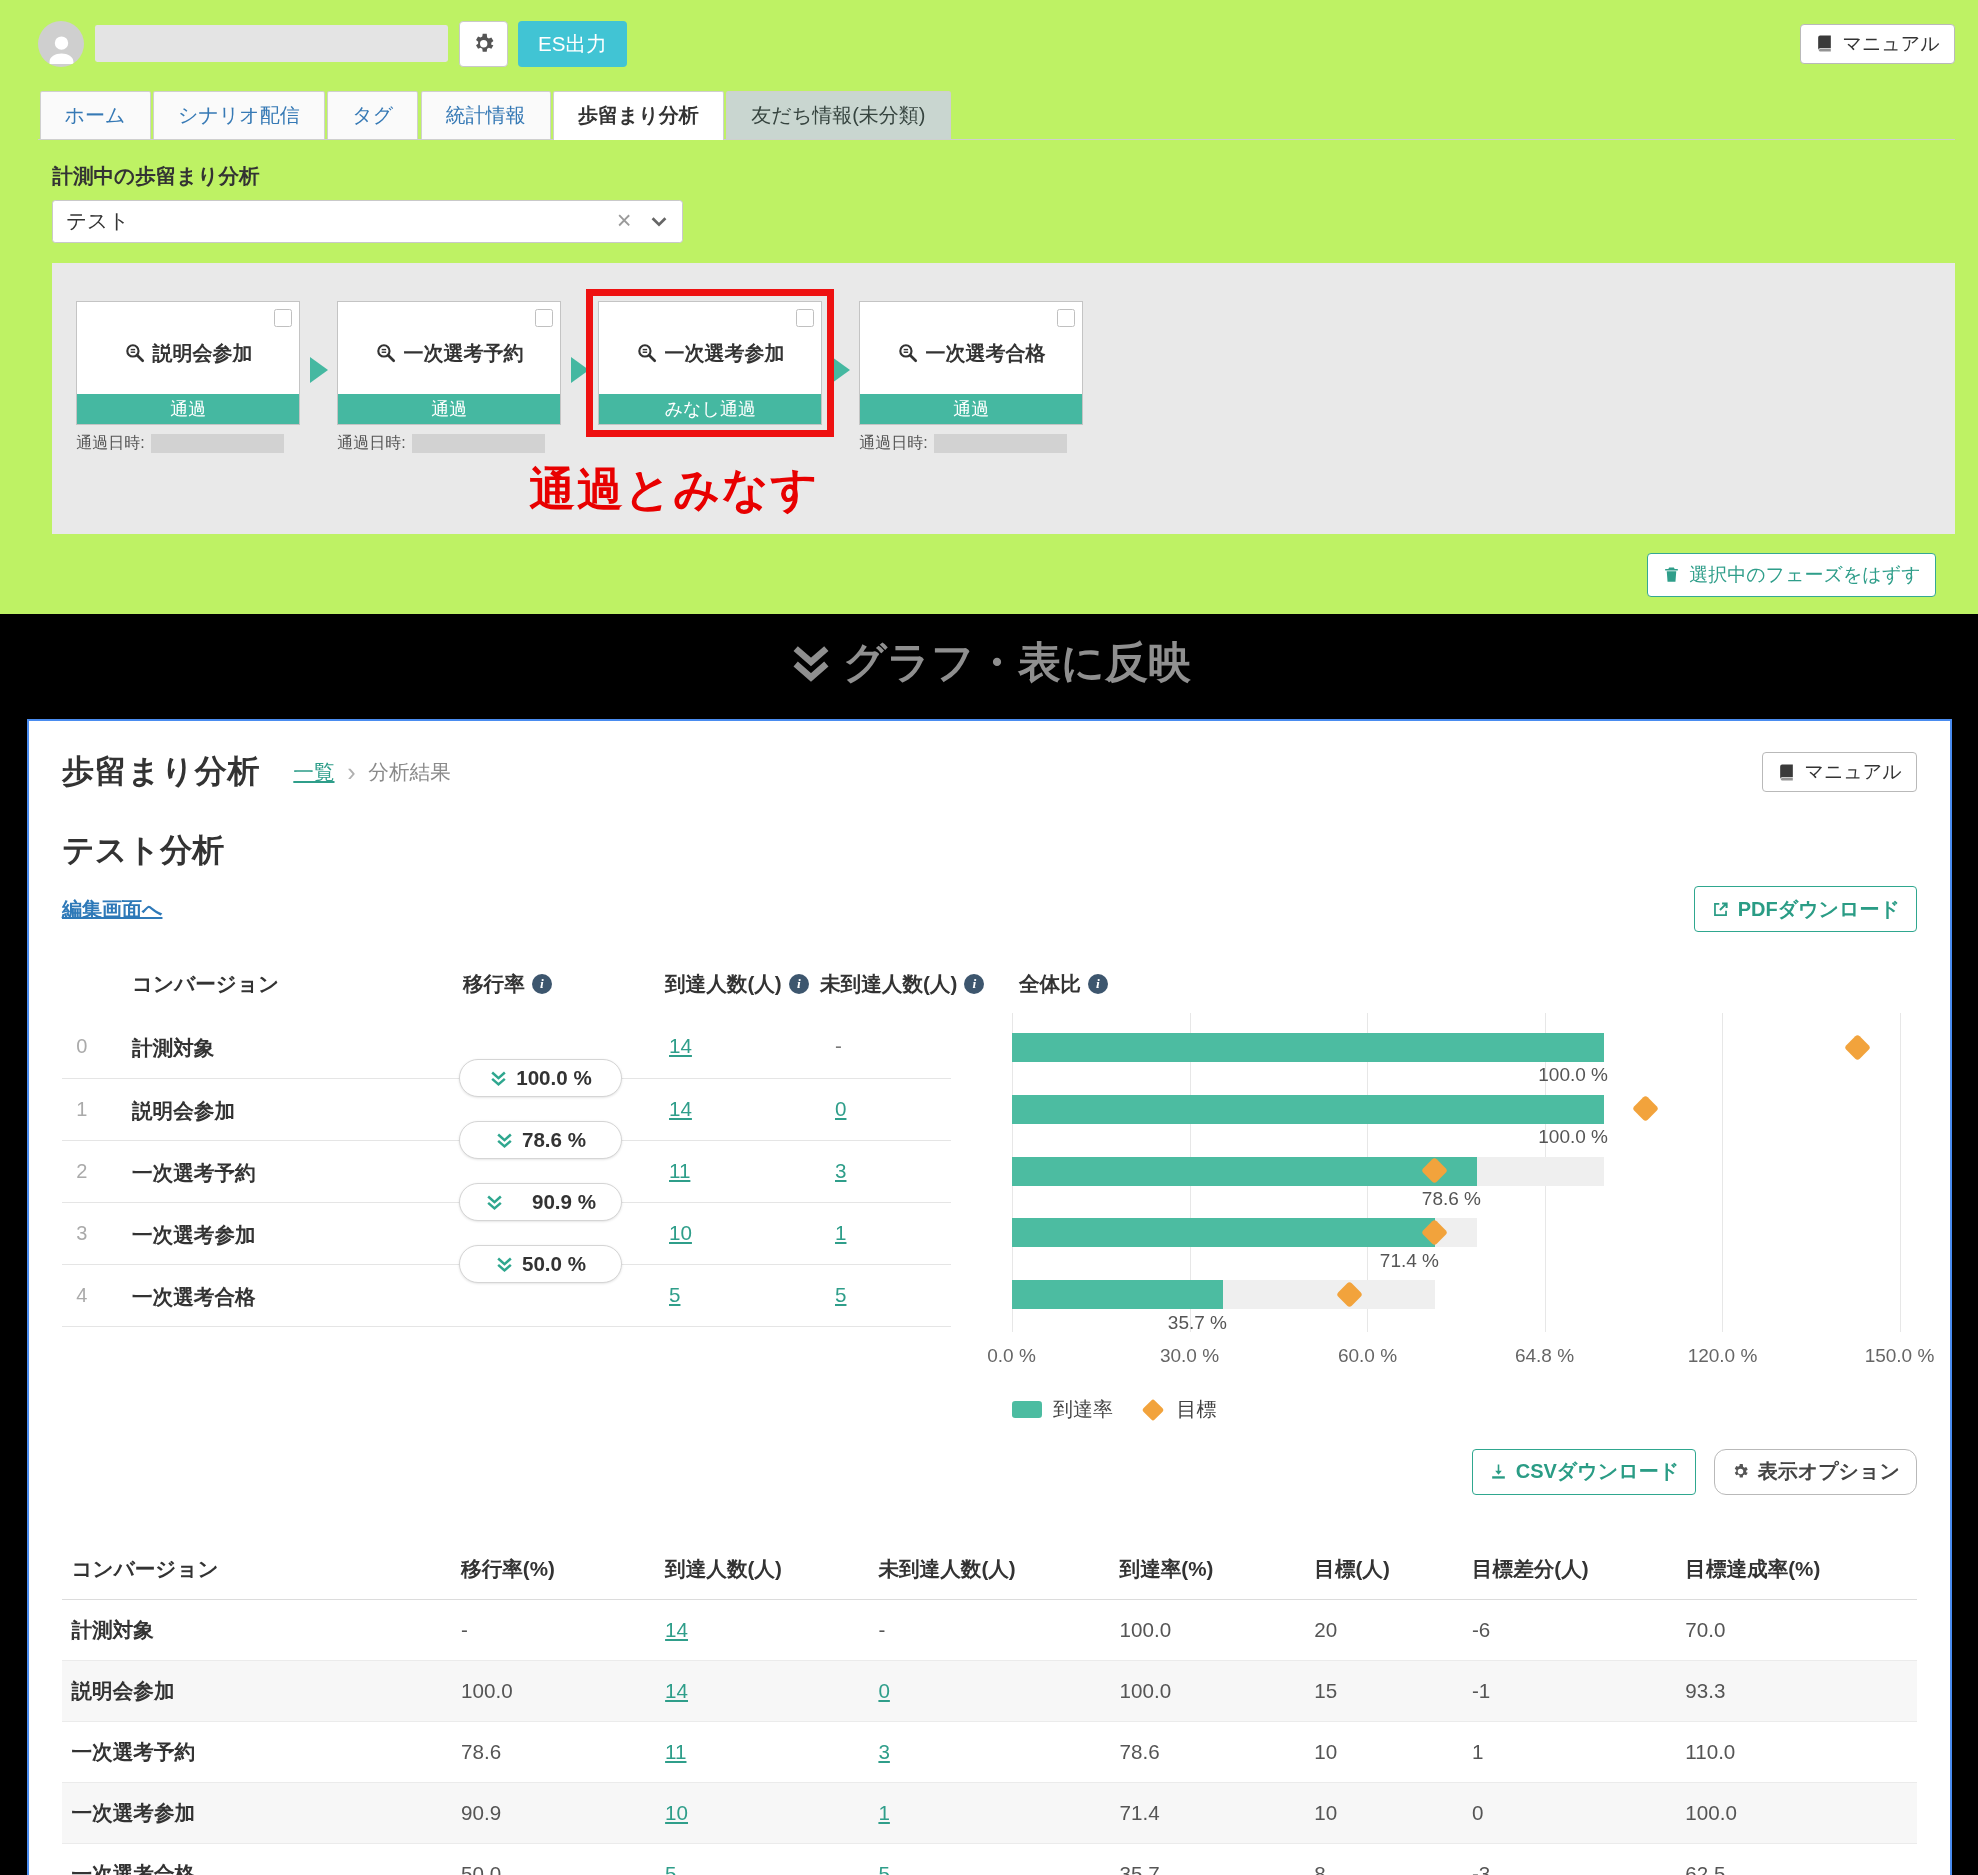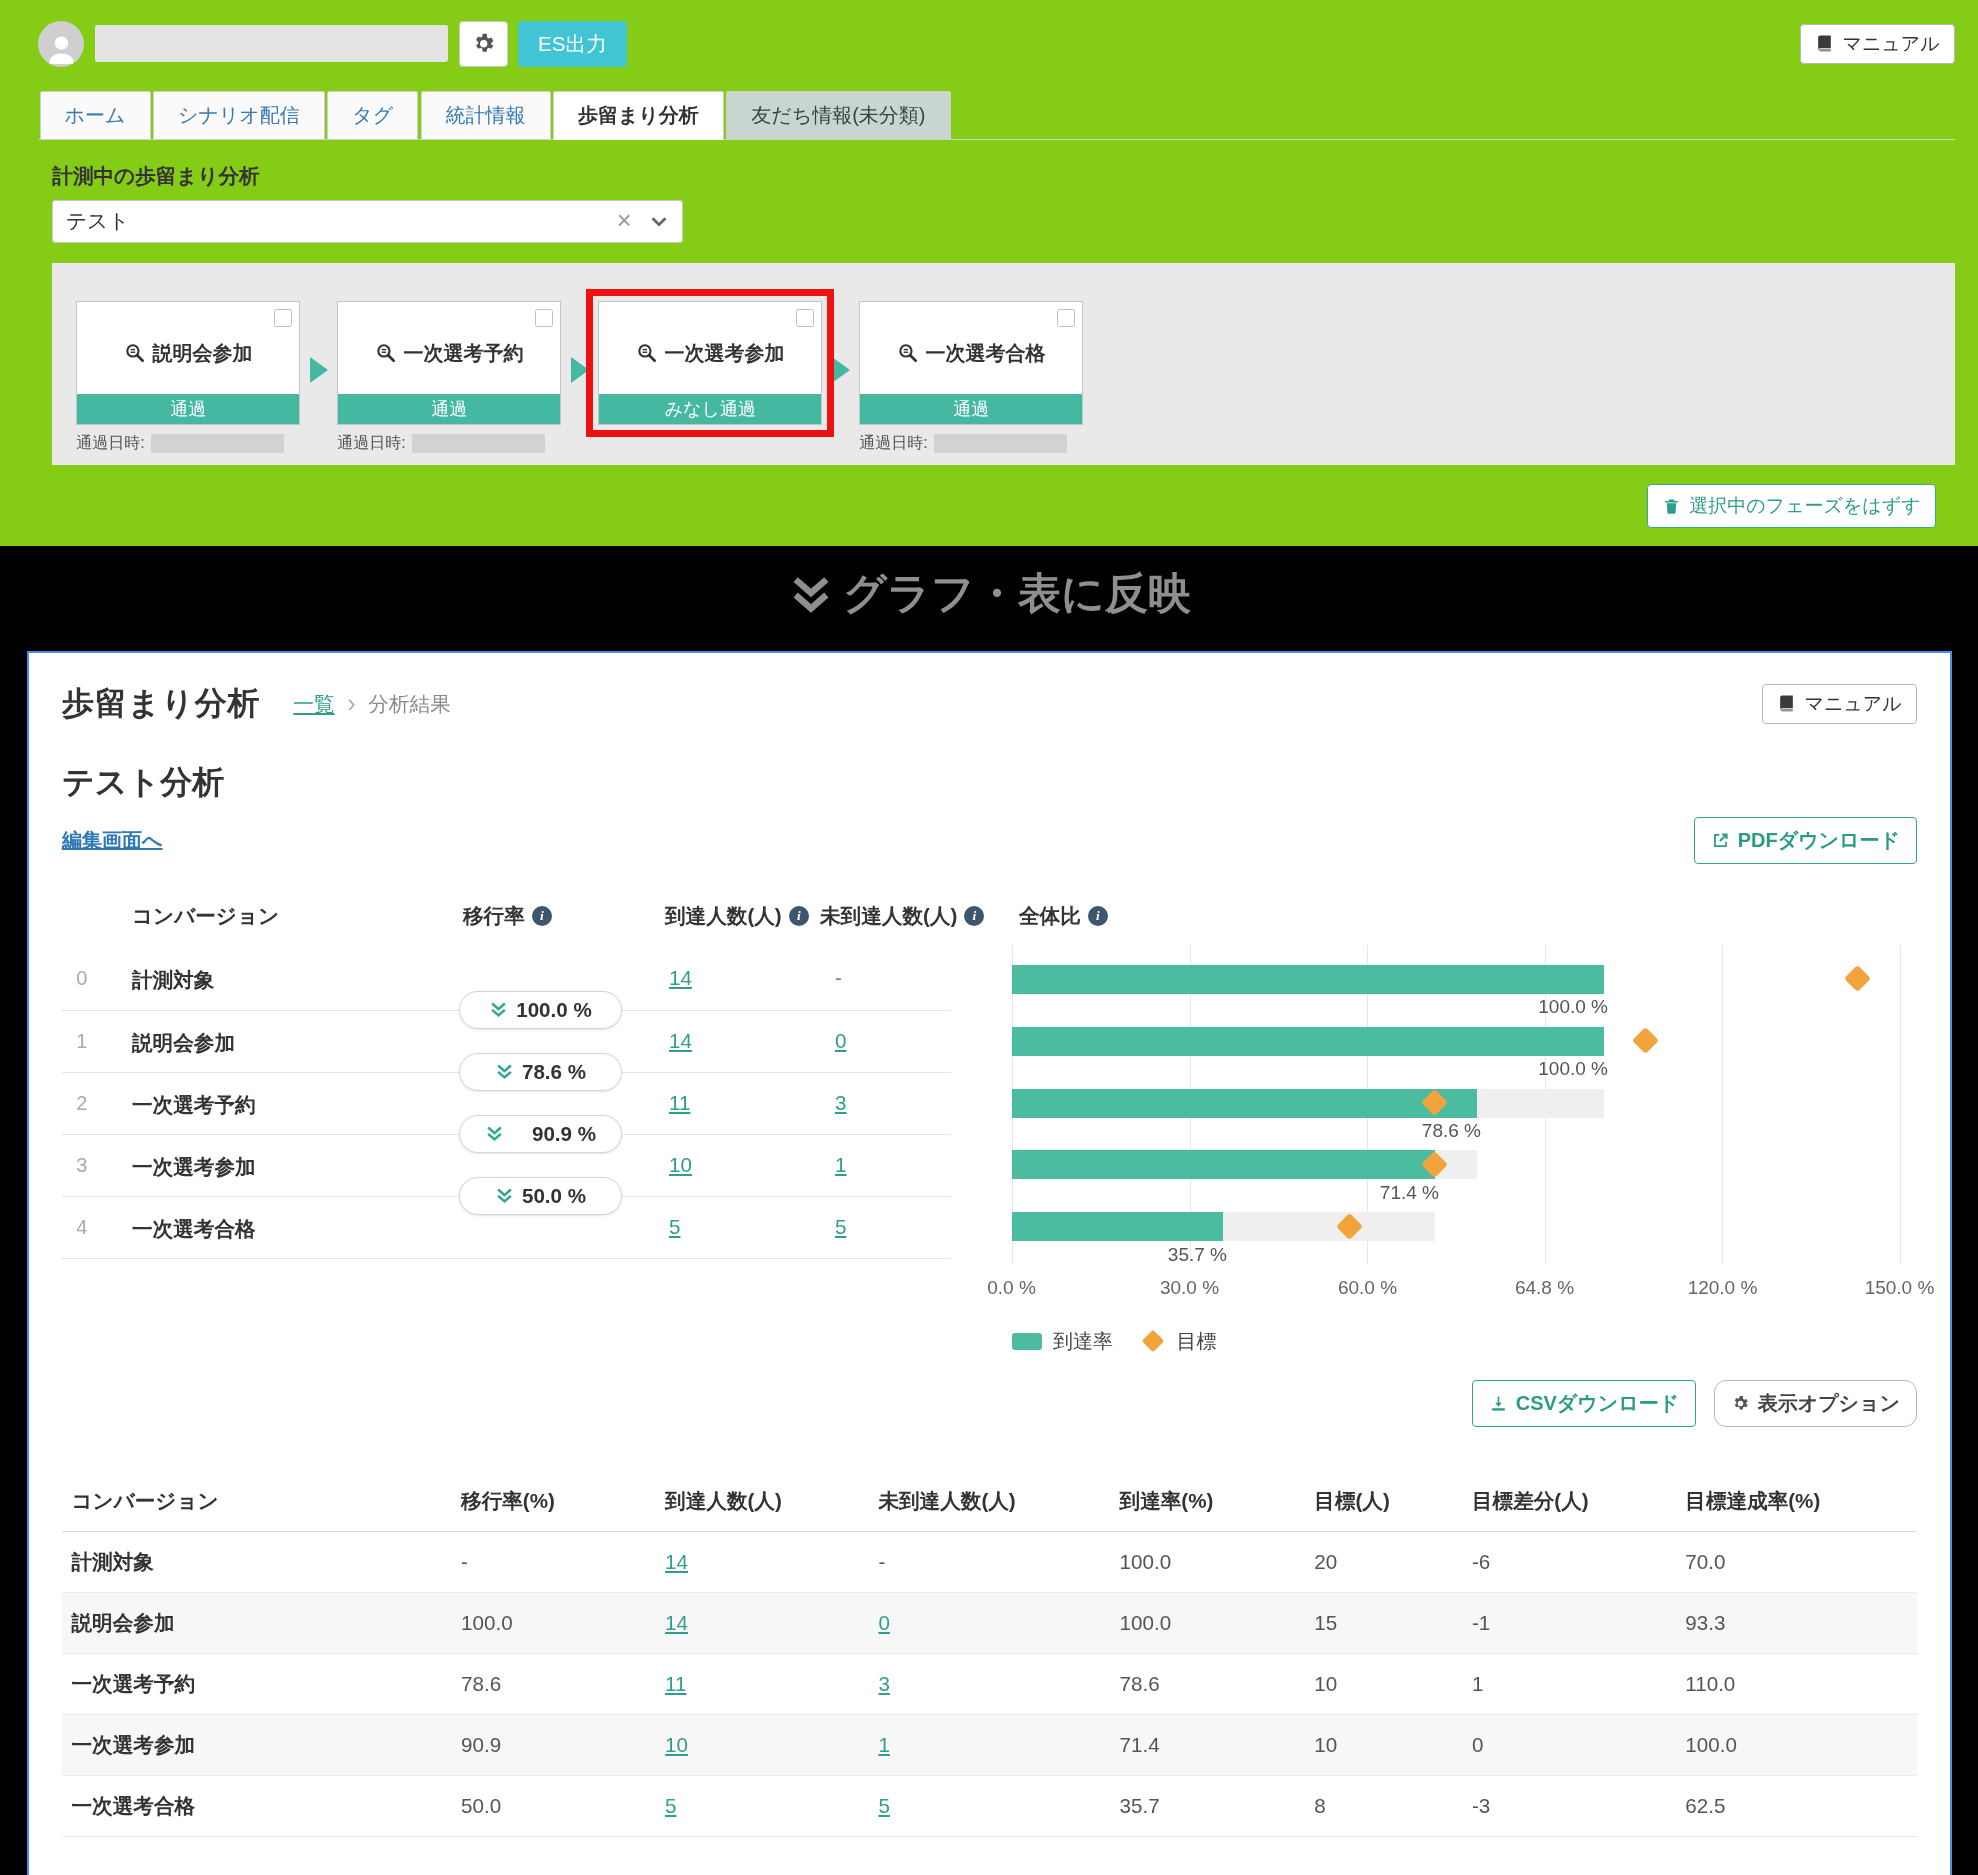--- a/index.html
+++ b/index.html
@@ -1,21 +1,21 @@
 <!DOCTYPE html>
 <html style="font-size:12.7px"><head>
 <meta charset="utf-8">
 <style>
   *{box-sizing:border-box;margin:0;padding:0}
   html,body{background:#000;}
   body{font-family:"Liberation Sans","DejaVu Sans",sans-serif;color:#333;}
   .stage{width:1979px;background:#000;overflow:hidden;}
 
   
-  .top-section{background:#84cc16;padding:20.6px 24px 14.3px 38px;}
+  .top-section{background:#bef264;padding:20.6px 24px 14.3px 38px;}
   .topbar{display:flex;align-items:center;}
   .avatar{width:46px;height:46px;border-radius:50%;background:#cfcfcf;display:flex;align-items:flex-end;justify-content:center;overflow:hidden;flex-shrink:0;}
   .name-ph{width:353px;height:37px;background:#e4e4e4;border-radius:2.4px;margin-left:11px;}
   .icon-btn{width:49px;height:46px;border:0.8px solid #c9c9c9;border-radius:4px;background:#fff;display:flex;align-items:center;justify-content:center;margin-left:11px;cursor:pointer;}
   .es-btn{height:46px;padding:0 20.6px;background:#41c4d4;color:#fff;font-size:20.6px;border:none;border-radius:4px;margin-left:9.5px;cursor:pointer;}
   .spacer{flex:1}
   .manual-btn{height:40px;padding:0 14.3px;border:0.8px solid #b9b9b9;background:#fff;border-radius:4px;font-size:19px;color:#333;display:inline-flex;align-items:center;gap:8px;cursor:pointer;}
 
   .tabs{display:flex;margin-top:24px;border-bottom:0.8px solid #cfcfcf;padding-left:1.6px;}
   .tab{font-size:20px;padding:10.3px 24px;border:0.8px solid #cfcfcf;border-bottom:none;background:#fafafa;color:#3679b5;margin-right:2.4px;border-radius:2.4px 2.4px 0 0;cursor:pointer;white-space:nowrap;}
@@ -214,20 +214,21 @@
                 <span class="card-name">一次選考合格</span>
               </div>
               <div class="card-status">通過</div>
             </div>
             <div class="card-date">
               <span>通過日時:</span>
               <span class="date-ph"></span>
             </div>
           </div>
         </div>
+      <div class="annotation">通過とみなす</div>
     </div>
 
     <div class="remove-row">
       <button class="remove-btn">
         <svg viewBox="0 0 24 24" width="19" height="19">
             <path fill="#2f9e8a" d="M9 3h6l1 2h4v2H4V5h4zM6 8h12l-1 13H7z"></path>
           </svg>
         <span>選択中のフェーズをはずす</span>
       </button>
     </div>

